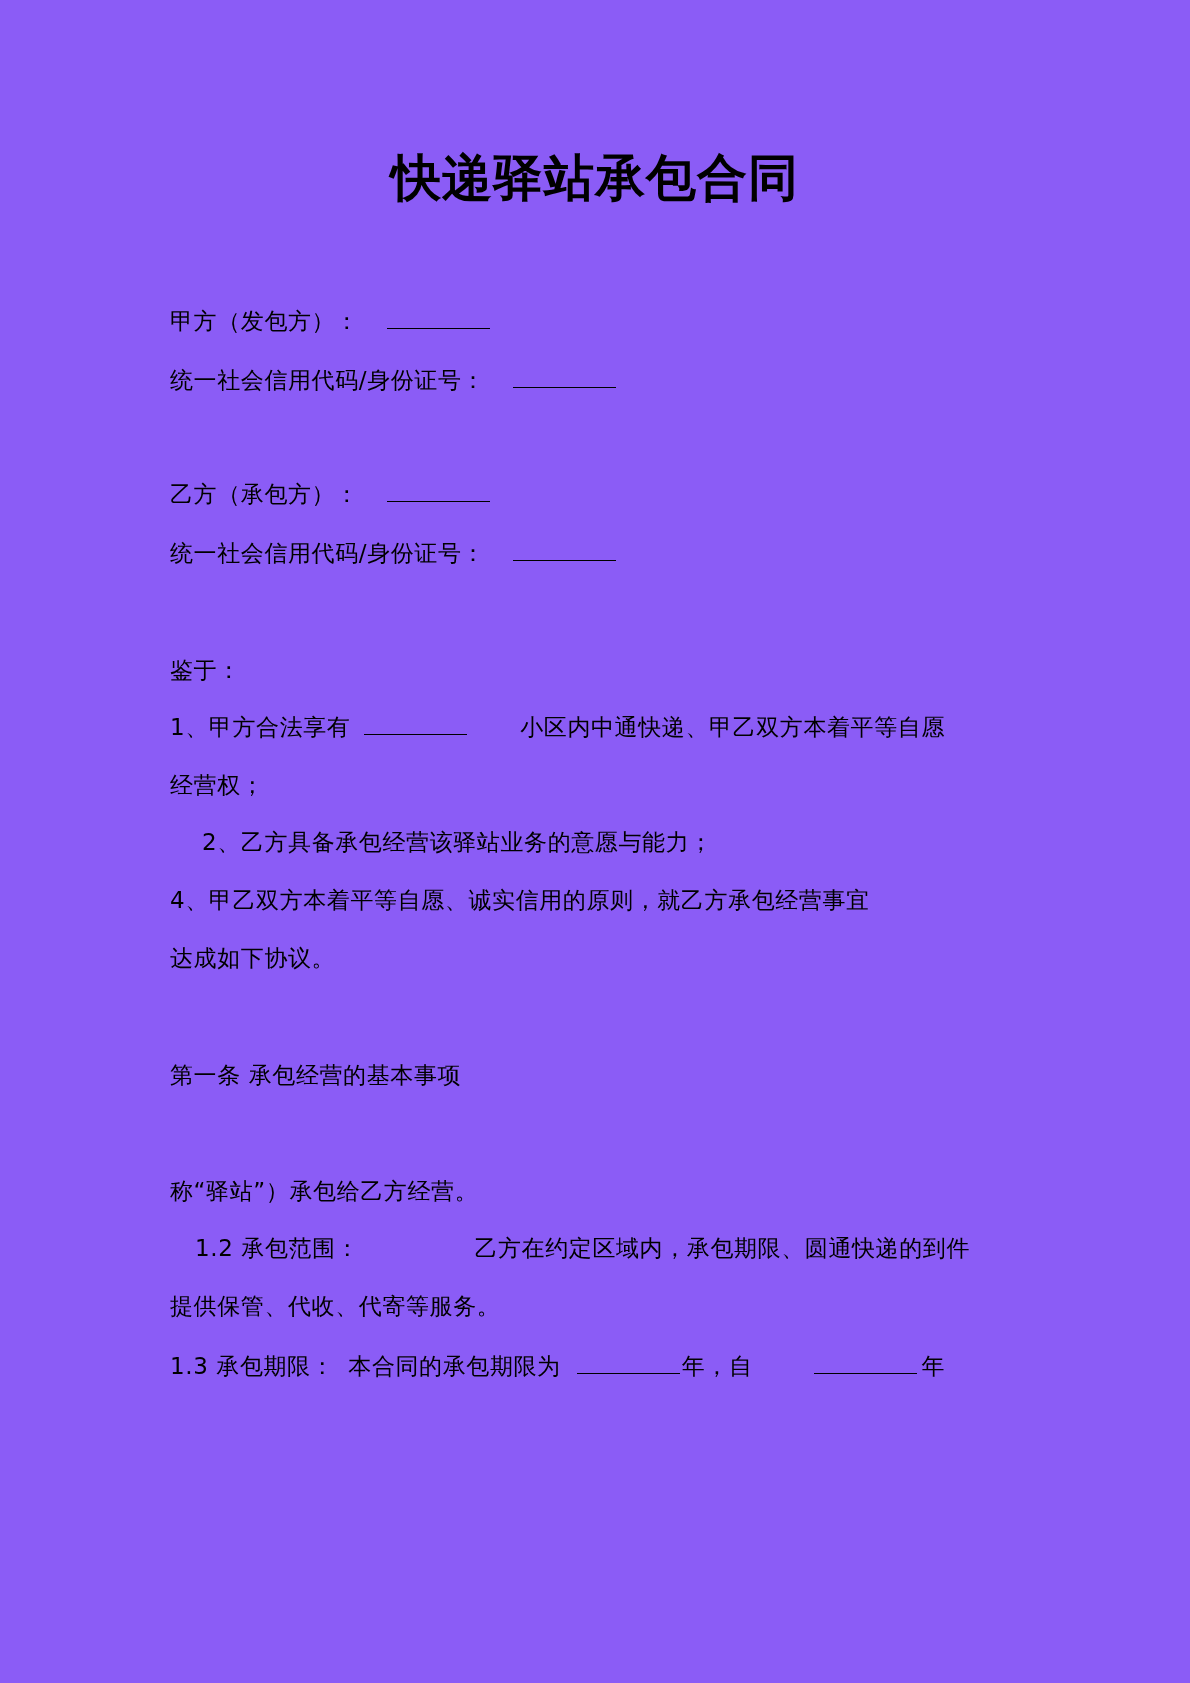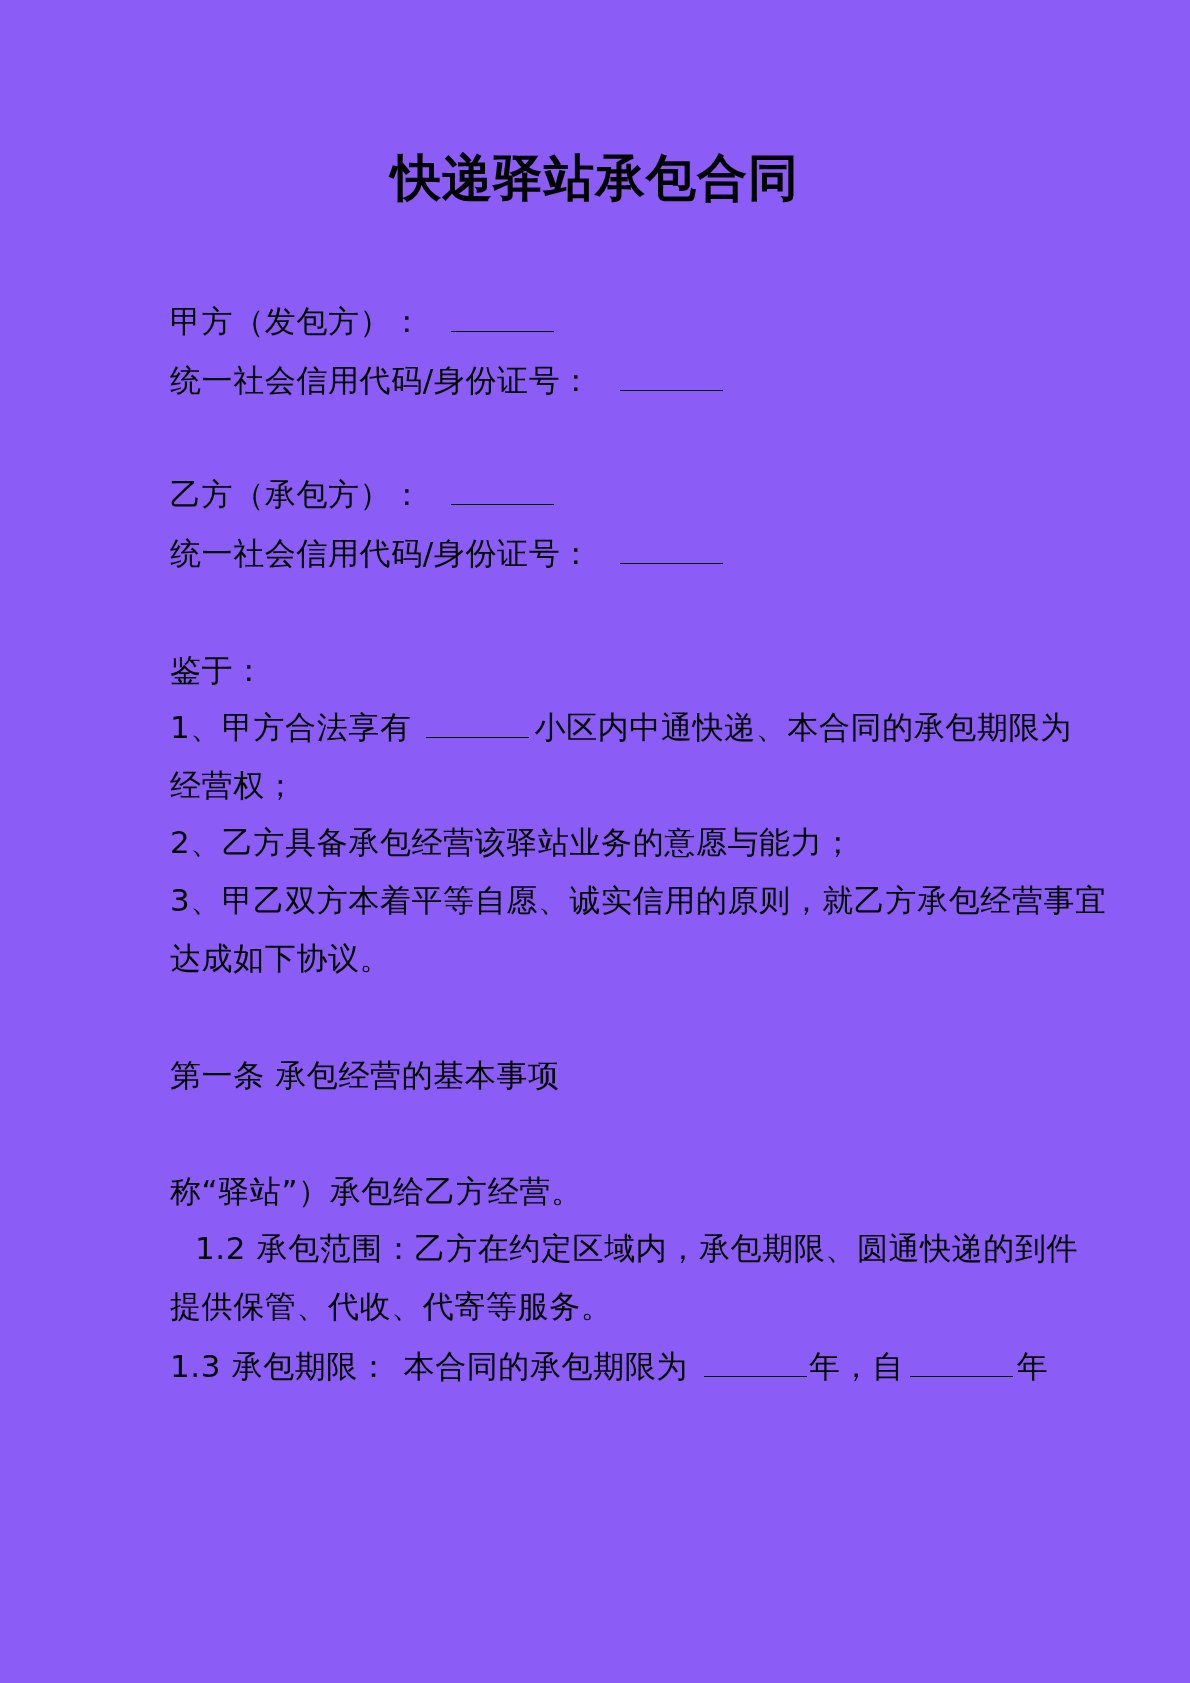--- a/index.html
+++ b/index.html
@@ -29,21 +29,21 @@
       font-family: "DejaVu Serif", "Liberation Serif", serif;
       font-weight: bold;
       font-size: 50px;
       line-height: 60px;
       letter-spacing: 1px;
     }
     .line {
       position: absolute;
       left: 170px;
       width: 775px;
-      font-size: 31px;
+      font-size: 23px;
       line-height: 32px;
       white-space: nowrap;
       letter-spacing: 0.6px;
     }
     .justify {
       display: flex;
       justify-content: space-between;
     }
     .blank {
       display: inline-block;
@@ -73,27 +73,27 @@
     <span>乙方（承包方）：</span><span class="gap"></span><span class="blank"></span>
   </div>
   <div class="line" style="top:537px;">
     <span>统一社会信用代码/身份证号：</span><span class="gap"></span><span class="blank"></span>
   </div>
 
   <div class="line" style="top:654px;">鉴于：</div>
 
   <div class="line justify" style="top:711px;">
     <span><span>1、甲方合法享有</span><span class="blank" style="margin-left:14px;"></span></span>
-    <span>小区内中通快递、本合同的承包期限为</span>
+    <span>小区内中通快递、甲乙双方本着平等自愿</span>
   </div>
   <div class="line" style="top:769px;">经营权；</div>
 
-  <div class="line" style="top:826px;">2、乙方具备承包经营该驿站业务的意愿与能力；</div>
+  <div class="line" style="top:826px;margin-left:32px;">2、乙方具备承包经营该驿站业务的意愿与能力；</div>
 
-  <div class="line" style="top:884px;">3、甲乙双方本着平等自愿、诚实信用的原则，就乙方承包经营事宜</div>
+  <div class="line" style="top:884px;">4、甲乙双方本着平等自愿、诚实信用的原则，就乙方承包经营事宜</div>
   <div class="line" style="top:1059px;">第一条  承包经营的基本事项</div>
 
   <div class="line" style="top:942px;">达成如下协议。</div>
 
   <div class="line" style="top:1175px;">称“驿站”）承包给乙方经营。</div>
 
   <div class="line justify" style="top:1232px;margin-left:25px;">
     <span>1.2 承包范围：</span>
     <span>乙方在约定区域内，承包期限、圆通快递的到件</span>
   </div>

